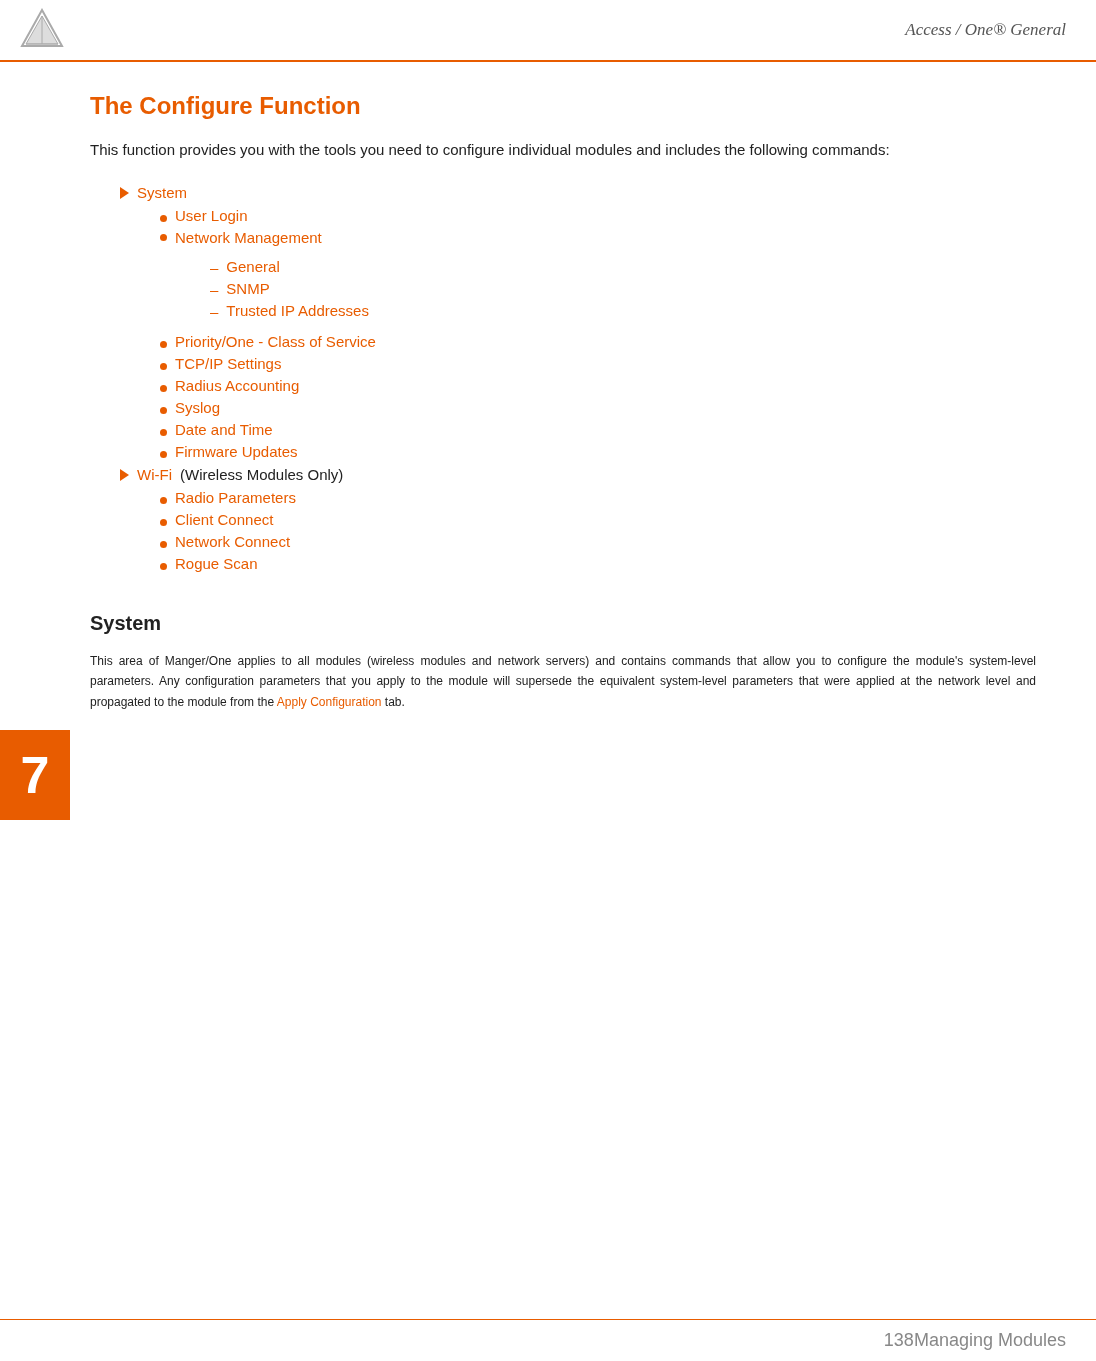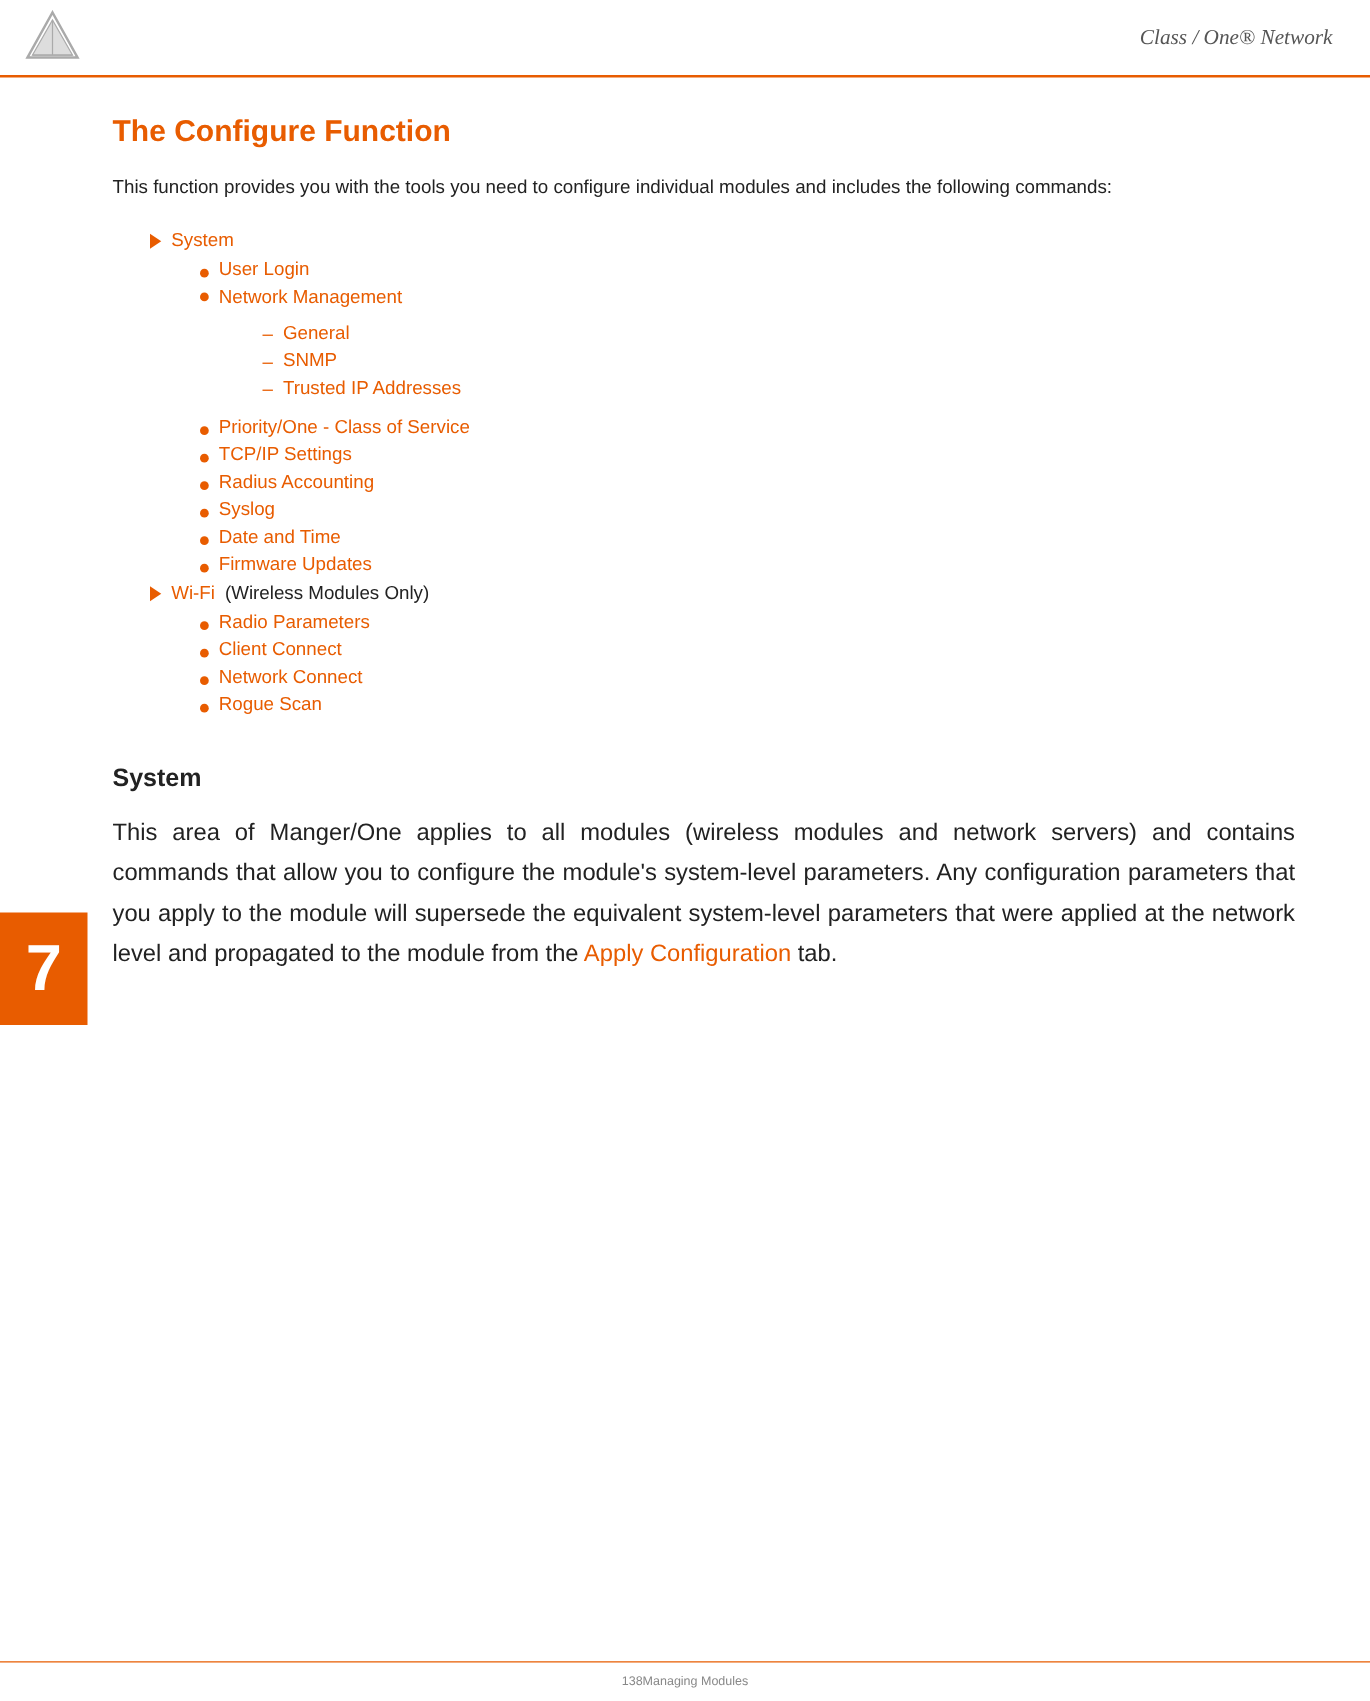--- a/index.html
+++ b/index.html
@@ -154,59 +154,59 @@
       font-size: 20px;
       font-weight: bold;
       color: #222;
       font-family: Arial, sans-serif;
       margin-top: 40px;
       margin-bottom: 16px;
     }
 
     
     .section-text {
-      font-size: 19px;
+      font-size: 12px;
       color: #222;
       line-height: 1.7;
       font-family: Arial, sans-serif;
       text-align: justify;
     }
     .section-text .link {
       color: #e85c00;
     }
 
     
     .footer {
       position: absolute;
       bottom: 0;
       left: 0;
       right: 0;
       display: flex;
-      justify-content: center;
+      justify-content: flex-end;
       align-items: center;
       padding: 10px 30px;
       border-top: 1px solid #e85c00;
-      font-size: 10px;
+      font-size: 18px;
       color: #888;
       font-family: Arial, sans-serif;
     }
   </style>
 </head>
 <body>
 
 <div class="header">
   <div class="header-logo">
     <svg width="44" height="44" viewBox="0 0 44 44">
       <polygon points="22,2 42,38 2,38" fill="none" stroke="#aaa" stroke-width="2"></polygon>
       <polygon points="22,8 38,36 6,36" fill="#ddd" stroke="#aaa" stroke-width="1"></polygon>
       <line x1="22" y1="8" x2="22" y2="36" stroke="#aaa" stroke-width="1"></line>
       <line x1="6" y1="36" x2="38" y2="36" stroke="#aaa" stroke-width="1"></line>
     </svg>
   </div>
-  <span class="header-title">Class / One® Network</span>
+  <span class="header-title">Access / One® General</span>
 </div>
 
 <div class="chapter-tab">
   <span class="chapter-number">7</span>
 </div>
 
 <div class="content">
 
   <h1 class="page-title">The Configure Function</h1>
 

